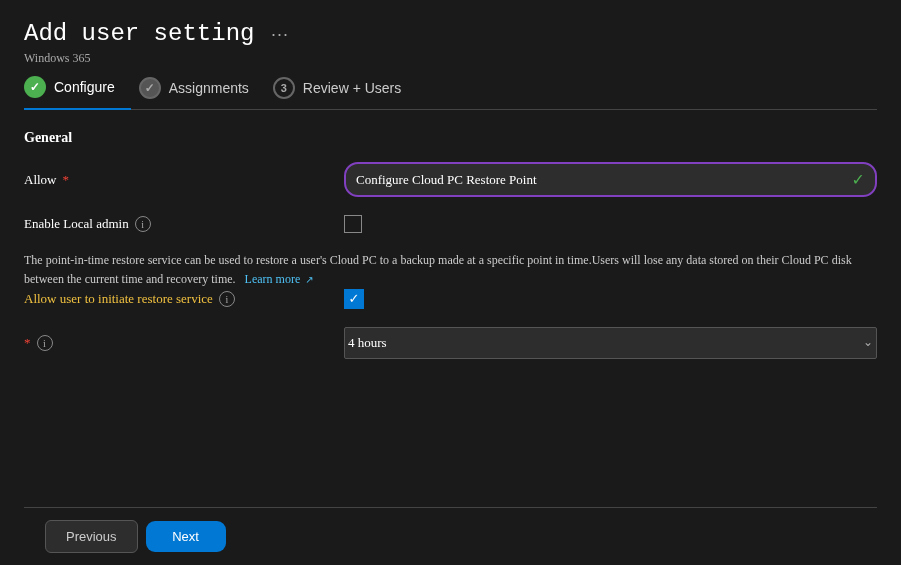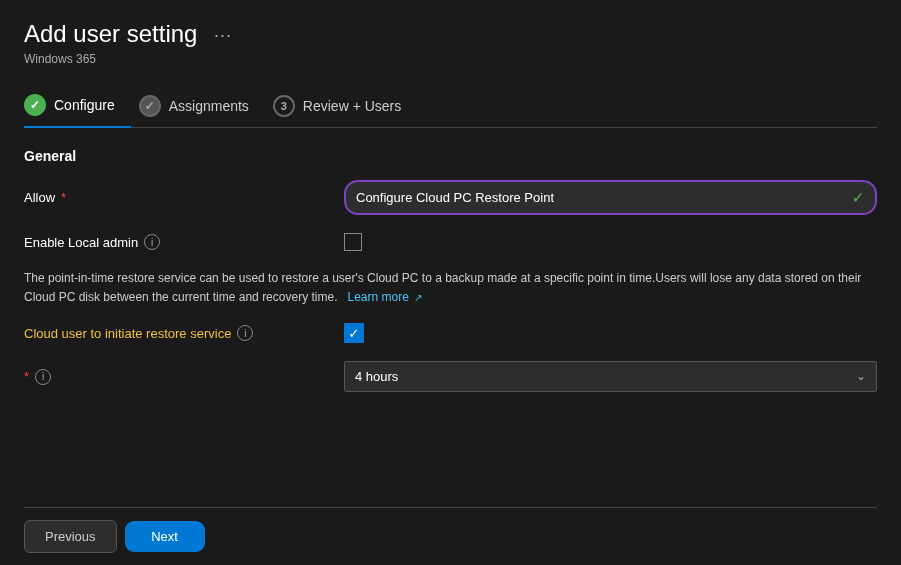--- a/index.html
+++ b/index.html
@@ -16,25 +16,26 @@
       padding: 20px 24px 0 24px;
       height: 100%;
       display: flex;
       flex-direction: column;
     }
     .page-title {
       font-size: 24px;
       font-weight: 300;
       color: #ffffff;
       margin-bottom: 2px;
+      font-family: Liberation Mono, monospace;
     }
     .page-subtitle {
       font-size: 12px;
       color: #aaaaaa;
-      margin-bottom: 18px;
+      font-family: Liberation Serif, serif;
     }
     .ellipsis {
       display: inline-block;
       color: #aaaaaa;
       margin-left: 8px;
       font-size: 18px;
       vertical-align: middle;
     }
     
     .tabs {
@@ -82,20 +83,21 @@
     .tab-icon-numbered {
       background: transparent;
       color: #aaa;
       border: 2px solid #666;
       font-size: 11px;
     }
     
     .content {
       flex: 1;
       overflow-y: auto;
+      font-family: Liberation Serif, serif;
     }
     .section-title {
       font-size: 14px;
       font-weight: 600;
       color: #ffffff;
       margin-bottom: 16px;
     }
     .form-row {
       display: flex;
       align-items: center;
@@ -167,42 +169,41 @@
     .pit-title {
       font-size: 14px;
       font-weight: 600;
       color: #f0c040;
       margin-bottom: 10px;
     }
     .pit-description {
       font-size: 12px;
       color: #cccccc;
       line-height: 1.6;
-      margin-bottom: 16px;
       max-width: 860px;
     }
     .learn-more {
       color: #4fc3f7;
       text-decoration: none;
       cursor: pointer;
     }
     .external-icon {
       display: inline-block;
       font-size: 10px;
       margin-left: 2px;
     }
     
     .select-field {
       flex: 1;
       background: #2d2d2d;
       border: 1px solid #555;
       border-radius: 2px;
       color: #ffffff;
       font-size: 13px;
-      padding: 7px 10px;
+      padding: 7px 3px;
       display: flex;
       align-items: flex-start;
       justify-content: space-between;
       cursor: pointer;
     }
     .select-field .chevron {
       color: #aaa;
       font-size: 12px;
     }
     
@@ -216,20 +217,21 @@
     }
     .btn-previous {
       background: #2d2d2d;
       border: 1px solid #555;
       color: #cccccc;
       padding: 8px 20px;
       font-size: 13px;
       cursor: pointer;
       border-radius: 6px;
       min-width: 90px;
+      margin-left: 21px;
     }
     .btn-next {
       background: #0078d4;
       border: none;
       color: #ffffff;
       padding: 8px 24px;
       font-size: 13px;
       cursor: pointer;
       border-radius: 9px;
       min-width: 80px;
@@ -296,21 +298,21 @@
       <div class="pit-description">
         <span>The point-in-time restore service can be used to restore a user's Cloud PC to a backup made at a specific point in time.Users will lose any data stored on their Cloud PC disk between the current time and recovery time.</span>
         &nbsp;<a class="learn-more">
           <span>Learn more</span>
           <span class="external-icon">↗</span>
         </a>
       </div>
 
       <div class="form-row">
         <div class="form-label yellow-label">
-          <span>Cloud user to initiate restore service</span>
+          <span>Allow user to initiate restore service</span>
           <span class="info-icon">i</span>
         </div>
         <div class="checkbox-checked">✓</div>
       </div>
 
       <div class="form-row">
         <div class="form-label yellow-label">
           <span class="required-star">*</span>
           <span class="info-icon">i</span>
         </div>

